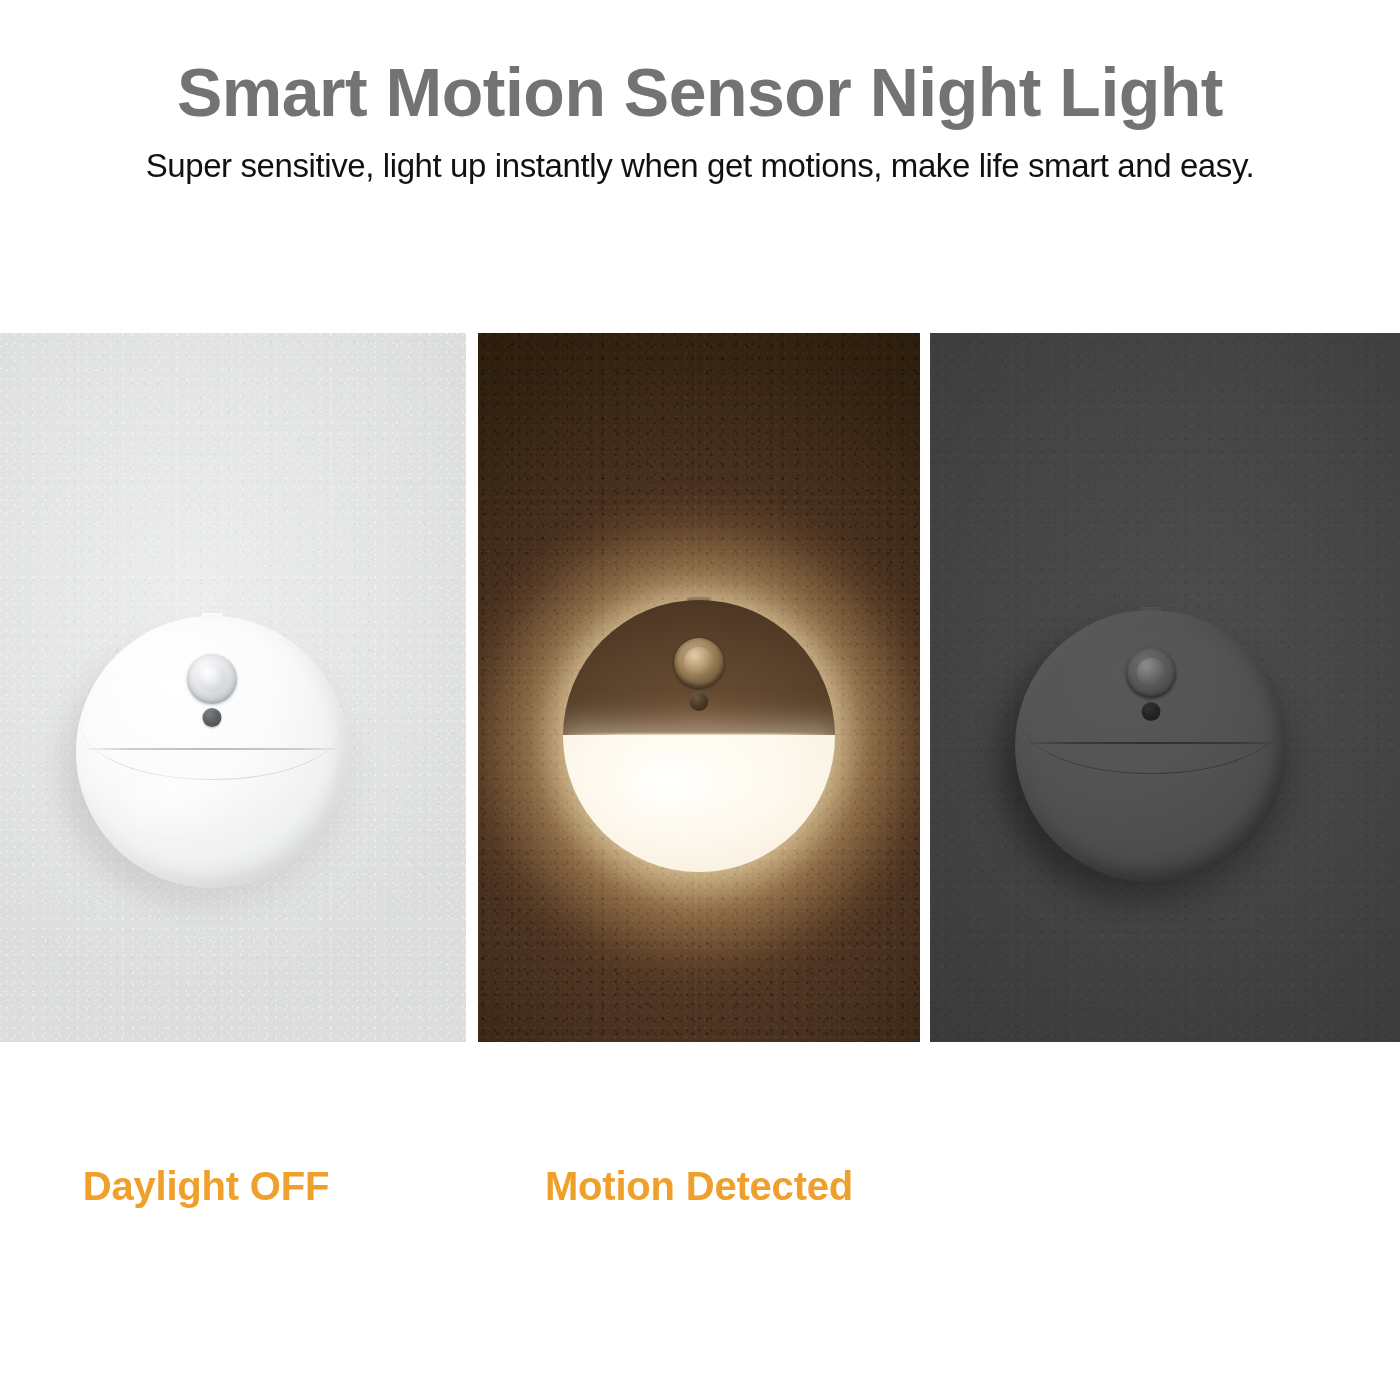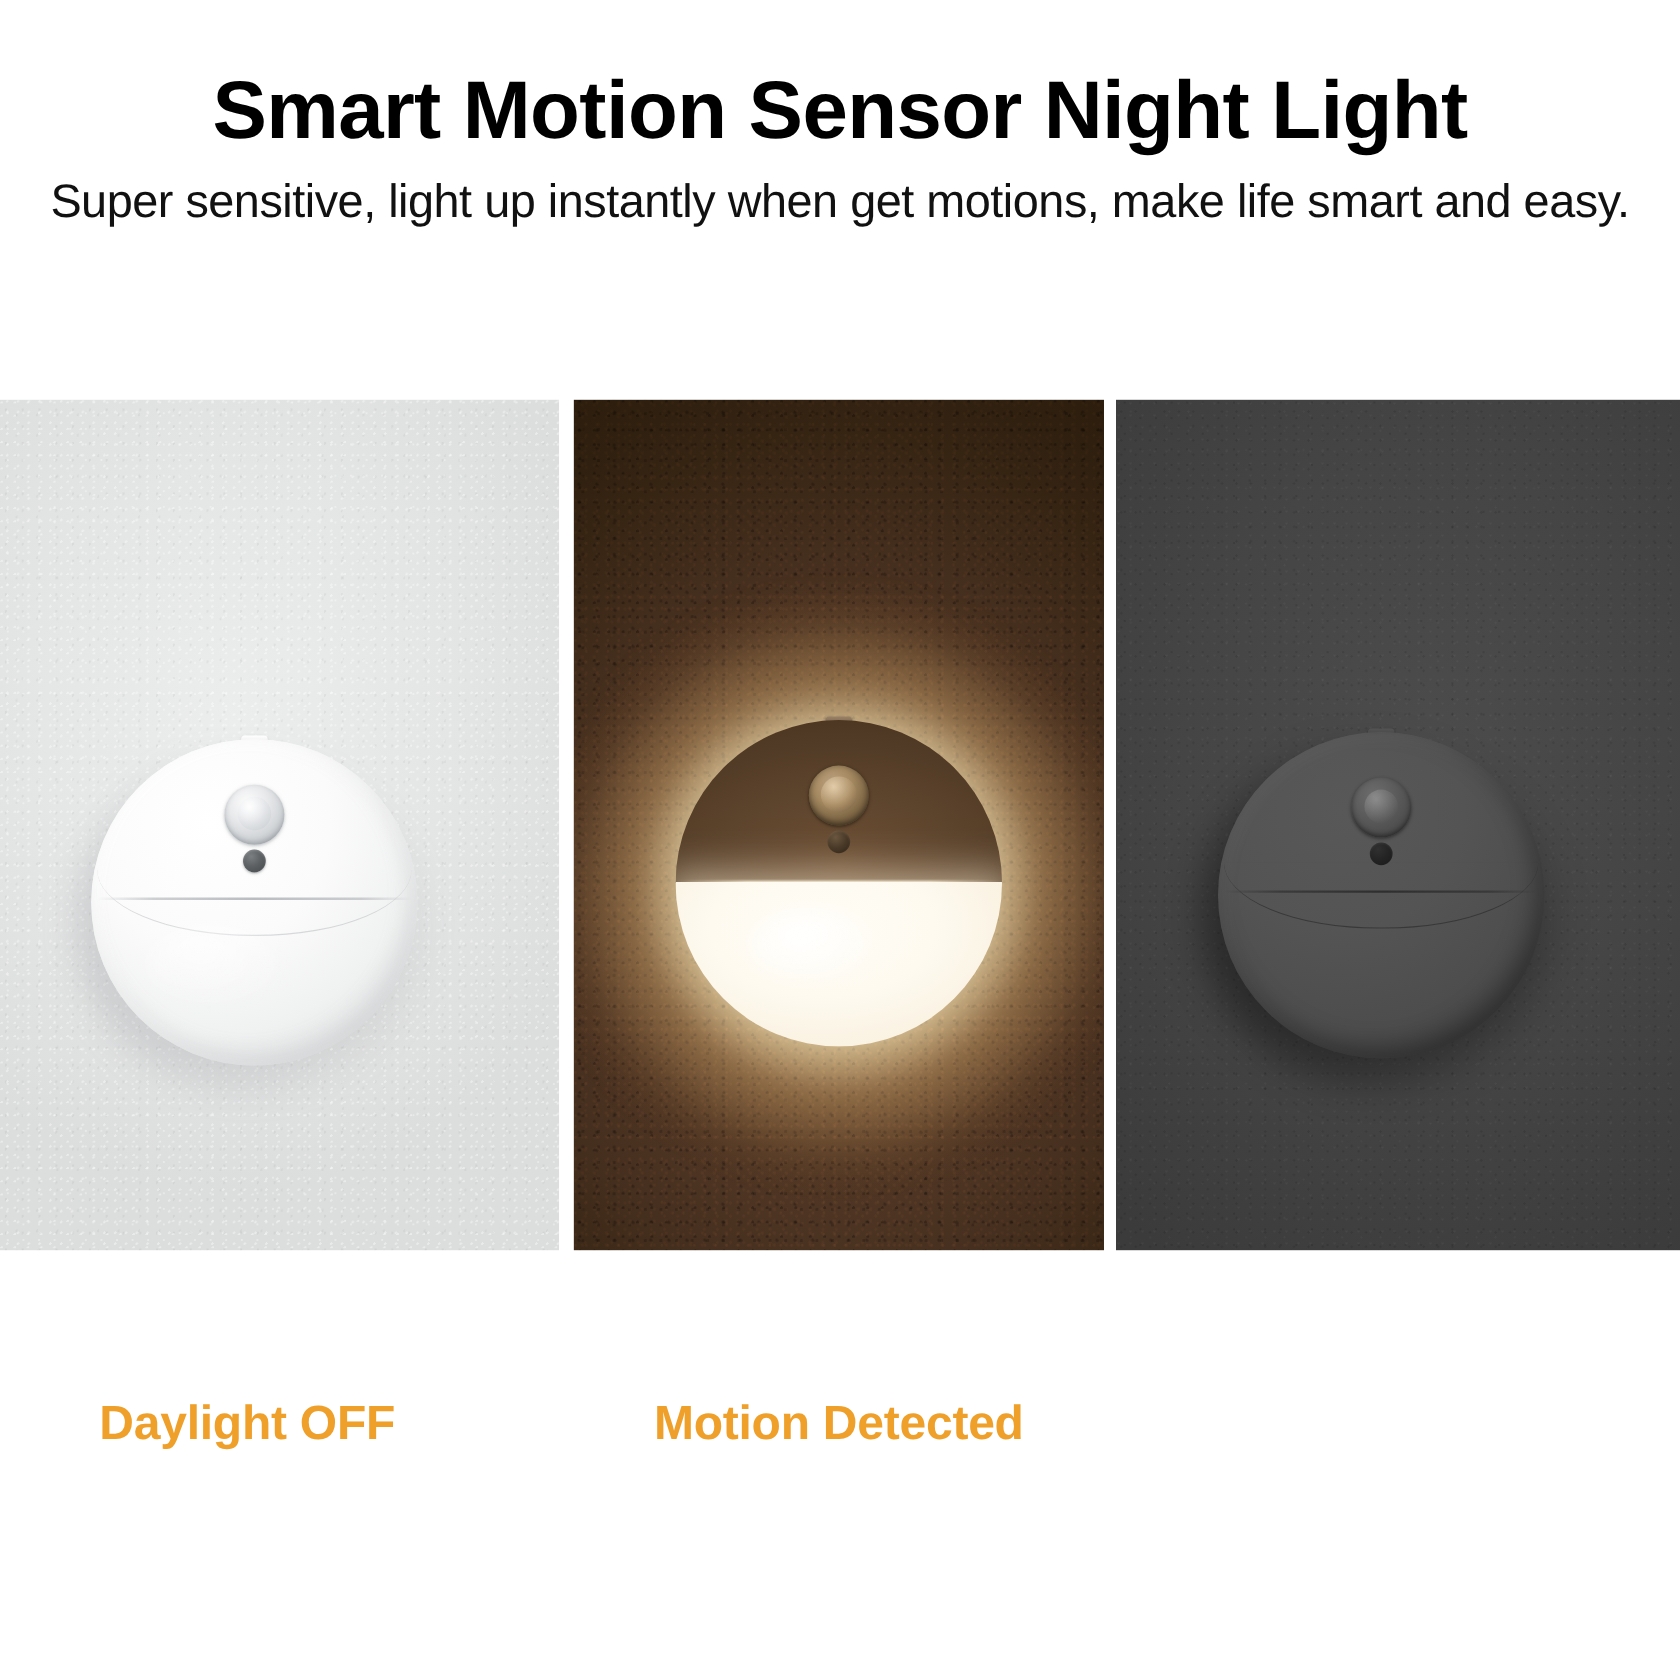--- a/index.html
+++ b/index.html
@@ -24,32 +24,32 @@
     height: 300px;
   }
   .title {
     position: absolute;
     left: 0;
     top: 58px;
     width: 1400px;
     text-align: center;
     font-size: 68px;
     font-weight: bold;
-    color: #000000;
+    color: #737373;
     letter-spacing: -0.5px;
     white-space: nowrap;
     line-height: 1;
   }
   .subtitle {
     position: absolute;
     left: 0;
     top: 148px;
     width: 1400px;
     text-align: center;
-    font-size: 39px;
+    font-size: 33px;
     font-weight: normal;
     color: #111111;
     white-space: nowrap;
     line-height: 1.1;
     letter-spacing: -0.4px;
   }
 
   
   .panels {
     position: absolute;

